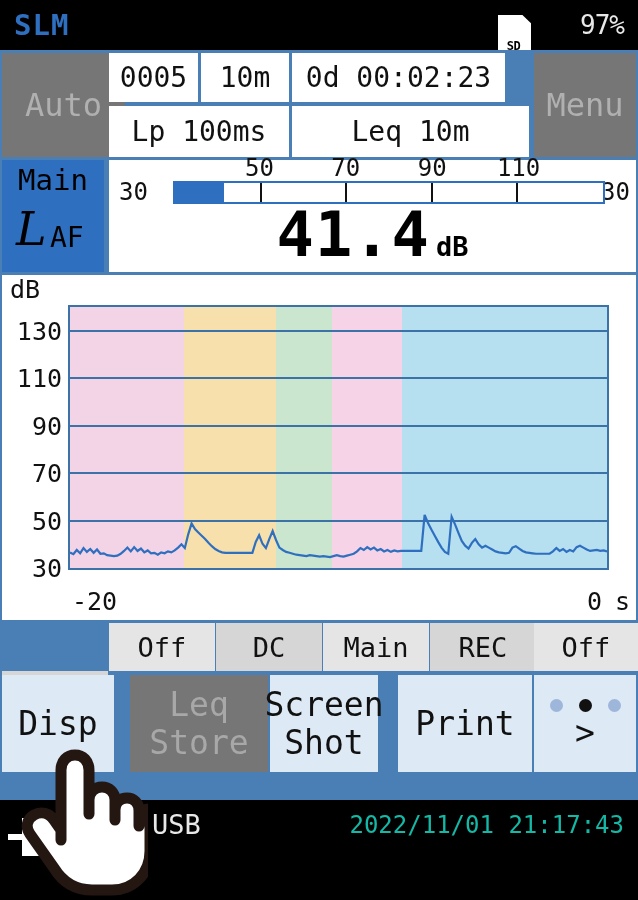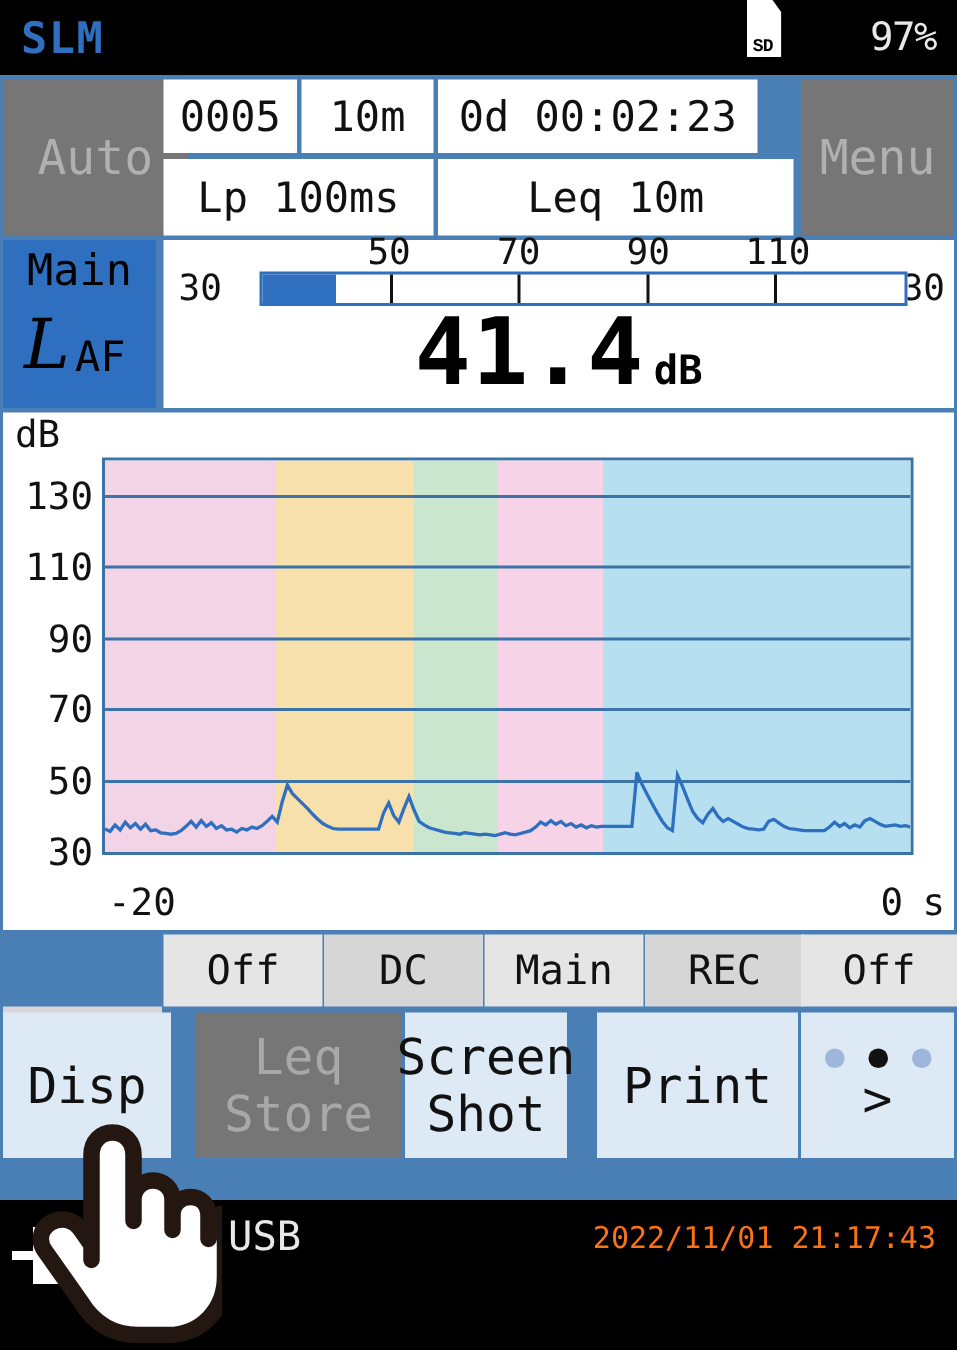--- a/index.html
+++ b/index.html
@@ -30,22 +30,22 @@
     position: absolute;
     left: 14px; top: 9px;
     font-size: 29px;
     font-weight: bold;
     color: #2f6fc0;
     letter-spacing: 1px;
     line-height: 32px;
   }
   #sd-icon {
     position: absolute;
-    left: 498px; top: 0;
-    width: 23px; height: 38px; font-family: Liberation Mono, monospace;
+    left: 498px; top: 15px;
+    width: 33px; height: 38px;
   }
   #sd-icon .card {
     position: absolute;
     inset: 0;
     background: #ffffff;
     clip-path: polygon(0 0, 74% 0, 100% 22%, 100% 100%, 0 100%);
   }
   #sd-icon .sdtext {
     position: absolute;
     left: 0; right: 2px; bottom: 1px;
@@ -351,22 +351,22 @@
   #usb-label {
     position: absolute;
     left: 152px; top: 10px;
     font-size: 27px;
     color: #e8e8e8;
     line-height: 30px;
   }
   #datetime {
     position: absolute;
     right: 14px; top: 10px;
-    font-size: 20px;
-    color: #f97316;
+    font-size: 24px;
+    color: #14b8a6;
     line-height: 30px;
     letter-spacing: 0px;
   }
 
   
   #cursor {
     position: absolute;
     left: 16px; top: 748px;
     width: 132px; height: 152px;
     pointer-events: none;

